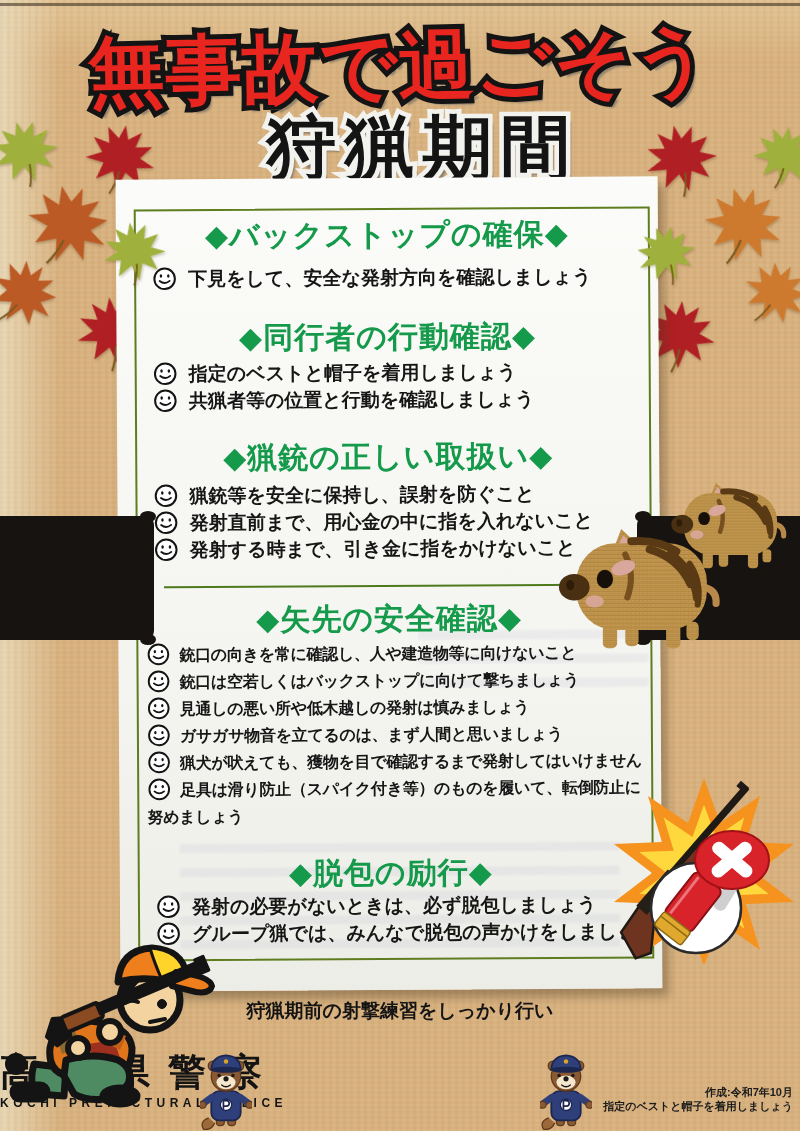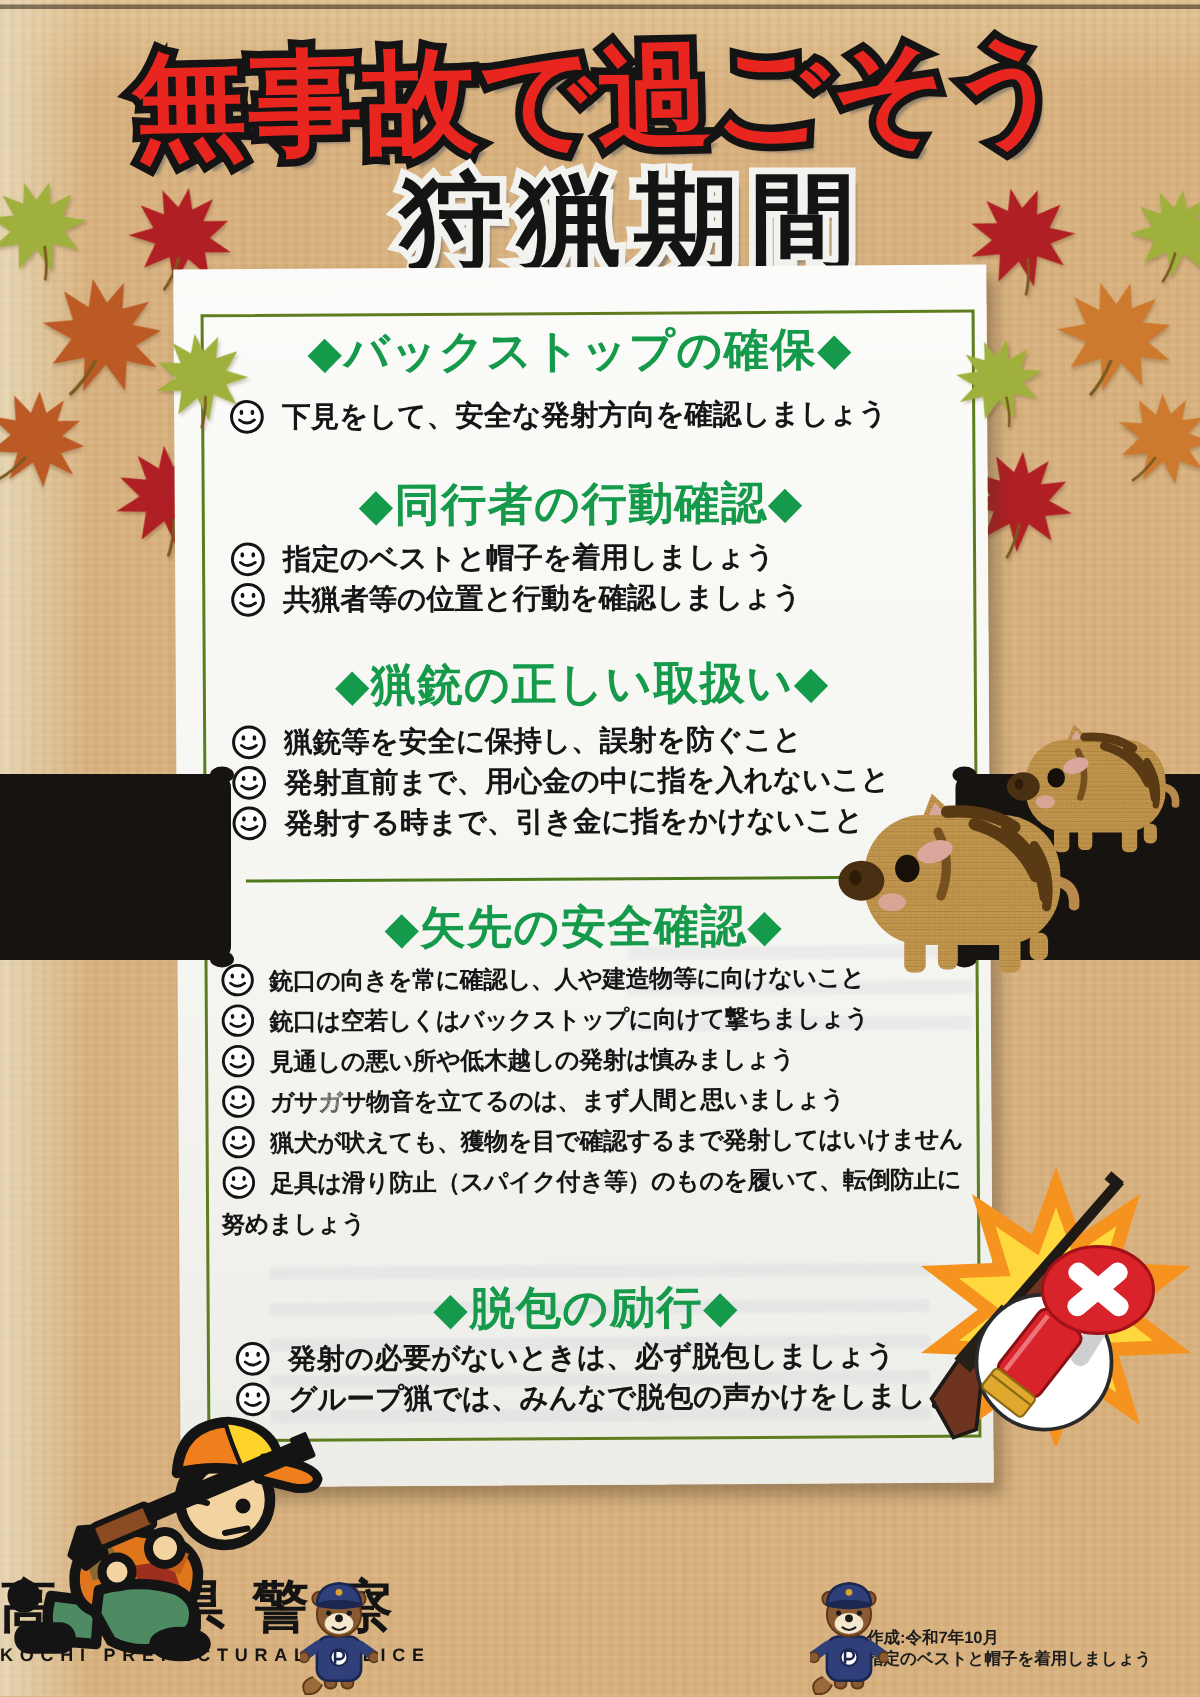--- a/index.html
+++ b/index.html
@@ -57,21 +57,21 @@
   .item.s4 .sm{width:24px;height:24px;margin-right:9px;}
   .sep{position:absolute;left:46px;right:30px;top:407px;height:0;border-top:2px solid #4d7a1d;}
   .smudge{position:absolute;opacity:.06;background:repeating-linear-gradient(0deg,#4a5f8f 0 9px,transparent 9px 24px);filter:blur(1px);}
 
   
   .slogan{position:absolute;left:0;right:0;top:997px;text-align:center;z-index:4;
     color:#141414;font-size:19px;font-weight:700;line-height:27px;}
   .org{position:absolute;left:0;right:0;top:1051px;text-align:left;z-index:4;color:#141414;}
   .org .jp{font-size:38px;font-weight:900;letter-spacing:18px;margin-right:-18px;line-height:42px;}
   .org .en{font-size:12px;font-weight:800;letter-spacing:4.5px;margin-right:-4.5px;line-height:16px;margin-top:2px;}
-  .credit{position:absolute;left:578px;top:1086px;width:215px;text-align:left;z-index:4;
+  .credit{position:absolute;left:578px;top:1086px;width:215px;text-align:right;z-index:4;
     color:#1c1c1c;font-size:11px;font-weight:700;line-height:13.5px;}
 
   .art{position:absolute;}
 </style>
 </head>
 <body>
 
 <svg width="0" height="0" style="position:absolute" aria-hidden="true">
   <defs>
     <symbol id="leafShape" viewBox="0 0 100 100">
@@ -319,20 +319,21 @@
       <rect x="12" y="-6" width="40" height="16" rx="3" fill="#8a4a22" stroke-width="4"></rect>
       <rect x="50" y="-4" width="112" height="10" fill="#141414" stroke-width="3"></rect>
       <rect x="158" y="-7" width="9" height="15" fill="#141414" stroke-width="3"></rect>
     </g>
     <circle cx="110" cy="96" r="11" fill="#f3d4a0" stroke-width="6"></circle>
     <circle cx="78" cy="112" r="10" fill="#f3d4a0" stroke-width="6"></circle>
   </g>
 </svg>
 
 <div class="slogan">
+  <div>狩猟期前の射撃練習をしっかり行い</div>
 </div>
 
 <div class="org">
   <div class="jp">高知県警察</div>
   <div class="en">KOCHI PREFECTURAL POLICE</div>
 </div>
 <svg class="art" style="left:200px;top:1052px;width:52px;height:78px;z-index:5" viewBox="0 0 60 90">
     <use href="#mascot"></use>
   </svg>
 <svg class="art" style="left:540px;top:1052px;width:52px;height:78px;z-index:5" viewBox="0 0 60 90">

